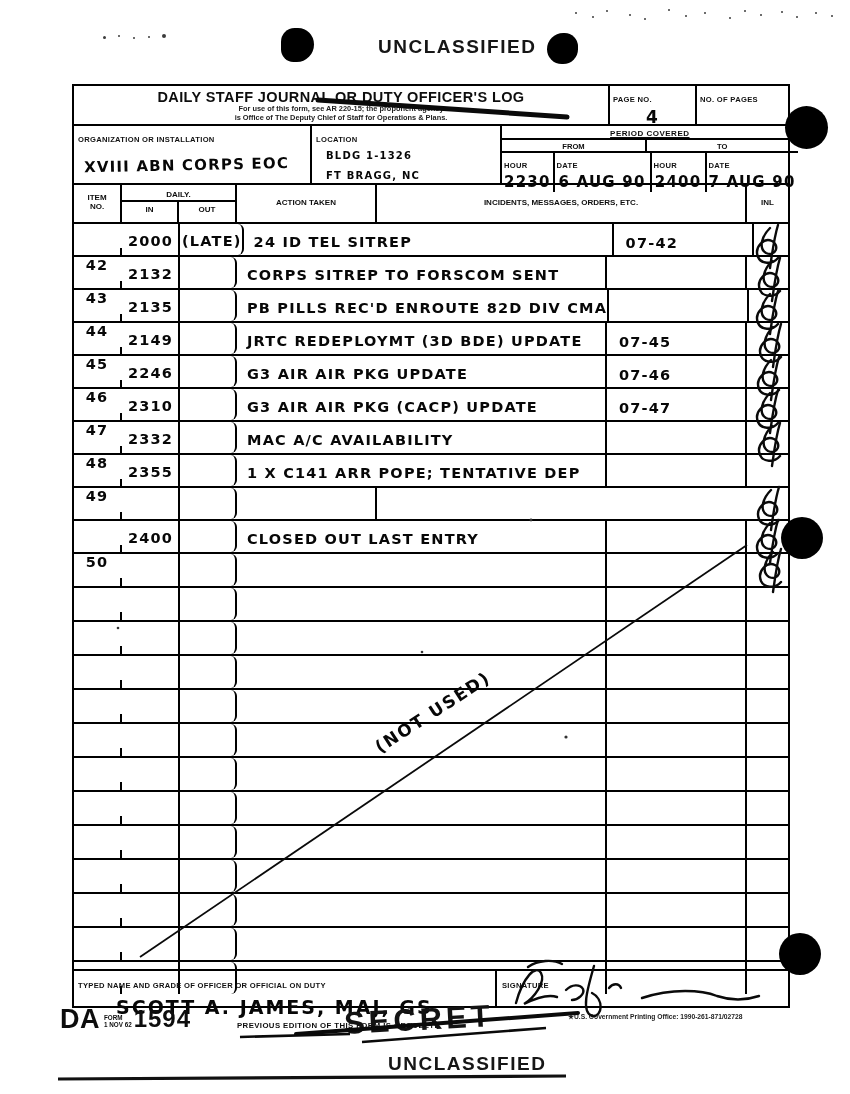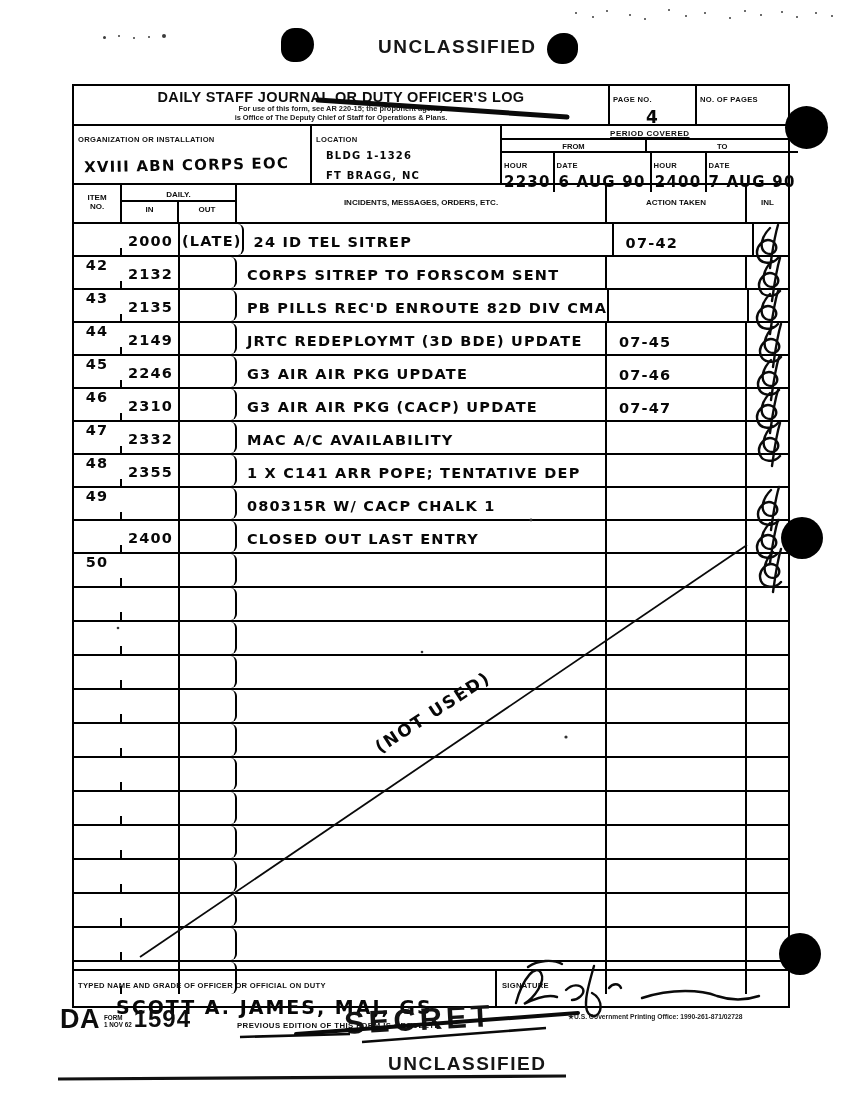--- a/index.html
+++ b/index.html
@@ -182,22 +182,22 @@
         <div>ITEM</div>
         <div>NO.</div>
       </div>
       <div class="th th-time">
         <div class="th-time-top">DAILY.</div>
         <div class="th-time-bot">
           <div class="th-in">IN</div>
           <div class="th-out">OUT</div>
         </div>
       </div>
+      <div class="th th-action">ACTION TAKEN</div>
       <div class="th th-inc">INCIDENTS, MESSAGES, ORDERS, ETC.</div>
-      <div class="th th-action">ACTION TAKEN</div>
       <div class="th th-inl">INL</div>
     </div>
 
     <div id="tbody">
         <div class="trow">
           <div class="td td-item"><span class="hw">42</span></div>
           <div class="td td-in"><span class="hw">2000</span></div>
           <div class="td td-out"><span class="hw">(LATE)</span></div>
           <div class="td td-inc"><span class="hw">24 ID TEL SITREP</span></div>
           <div class="td td-action"><span class="hw">07-42</span></div>
@@ -256,21 +256,20 @@
           <div class="td td-in"><span class="hw">2355</span></div>
           <div class="td td-out"></div>
           <div class="td td-inc"><span class="hw">1 X C141 ARR POPE; TENTATIVE DEP</span></div>
           <div class="td td-action"></div>
           <div class="td td-inl"></div>
         </div>
         <div class="trow">
           <div class="td td-item"></div>
           <div class="td td-in"></div>
           <div class="td td-out"></div>
-          <div class="td td-inc"><span class="hw">080315R W/ CACP CHALK 1</span></div>
           <div class="td td-action"></div>
           <div class="td td-inl"></div>
         </div>
         <div class="trow">
           <div class="td td-item"><span class="hw">50</span></div>
           <div class="td td-in"><span class="hw">2400</span></div>
           <div class="td td-out"></div>
           <div class="td td-inc"><span class="hw">CLOSED OUT LAST ENTRY</span></div>
           <div class="td td-action"></div>
           <div class="td td-inl"></div>

